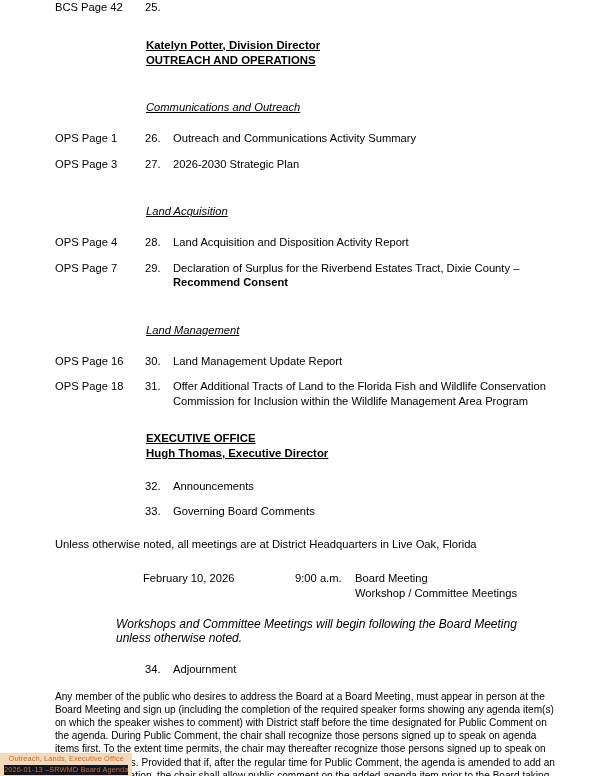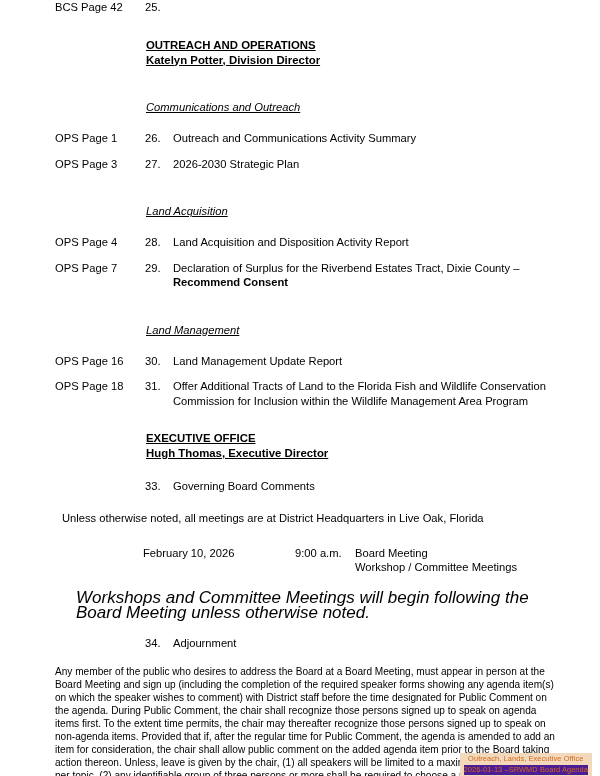--- a/index.html
+++ b/index.html
@@ -80,21 +80,20 @@
   }
 
   
   .notice-line {
     padding-left: 55px;
     padding-right: 42px;
     font-size: 11.2px;
     line-height: 14.5px;
     margin-top: 18px;
     margin-bottom: 20px;
-    margin-left: 7px;
   }
 
   
   .schedule {
     display: flex;
     align-items: flex-start;
     padding-left: 143px;
     margin-top: 18px;
     margin-bottom: 16px;
   }
@@ -108,23 +107,23 @@
     font-size: 11.2px;
     line-height: 14.8px;
   }
   .sched-desc {
     flex: 1 1 auto;
     font-size: 11.2px;
     line-height: 14.8px;
   }
 
   .workshop-note {
-    padding-left: 76px;
+    padding-left: 116px;
     padding-right: 48px;
-    font-size: 17px;
+    font-size: 12px;
     line-height: 14.5px;
     font-style: italic;
     margin-top: 14px;
     margin-bottom: 16px;
   }
 
   
   .fine-print {
     padding-left: 55px;
     padding-right: 42px;
@@ -134,50 +133,50 @@
     margin-top: 14px;
   }
 
   
   .stamp {
     position: absolute;
     left: 0;
     right: 8px;
     bottom: 0;
     display: flex;
-    justify-content: flex-end;
+    justify-content: flex-start;
     margin-top: 28px;
   }
   .stamp-box {
     background: #f3d9bb;
     color: #d2691e;
     font-size: 7.4px;
     line-height: 10.5px;
     text-align: center;
     padding: 1px 4px 1px 4px;
     letter-spacing: 0.1px;
     white-space: nowrap;
   }
   .stamp-box .l2 {
-    background: #4c1d95;
+    background: #0f172a;
   }
 </style>
 </head>
 <body>
 
 <div class="page">
 
   <div class="item-row">
     <div class="item-ref">BCS Page 42</div>
     <div class="item-num">25.</div>
   </div>
 
   <div class="section-head">
+    <span class="line">Katelyn Potter, Division Director</span>
     <span class="line">OUTREACH AND OPERATIONS</span>
-    <span class="line">Katelyn Potter, Division Director</span>
   </div>
 
   <div class="subsection-head">
     <span>Communications and Outreach</span>
   </div>
 
   <div class="item-row">
     <div class="item-ref">OPS Page 1</div>
     <div class="item-num">26.</div>
     <div class="item-text"><span>Outreach and Communications Activity Summary</span><b></b></div>
@@ -219,20 +218,25 @@
     <div class="item-ref">OPS Page 18</div>
     <div class="item-num">31.</div>
     <div class="item-text"><span>Offer Additional Tracts of Land to the Florida Fish and Wildlife Conservation Commission for Inclusion within the Wildlife Management Area Program</span><b></b></div>
   </div>
 
   <div class="section-head">
     <span class="line">EXECUTIVE OFFICE</span>
     <span class="line">Hugh Thomas, Executive Director</span>
   </div>
 
+  <div class="item-row">
+    <div class="item-ref"></div>
+    <div class="item-num">32.</div>
+    <div class="item-text"><span>Announcements</span><b></b></div>
+  </div>
 
   <div class="item-row">
     <div class="item-ref"></div>
     <div class="item-num">33.</div>
     <div class="item-text"><span>Governing Board Comments</span><b></b></div>
   </div>
 
   <div class="notice-line">Unless otherwise noted, all meetings are at District Headquarters in Live Oak, Florida</div>
 
   <div class="schedule">

